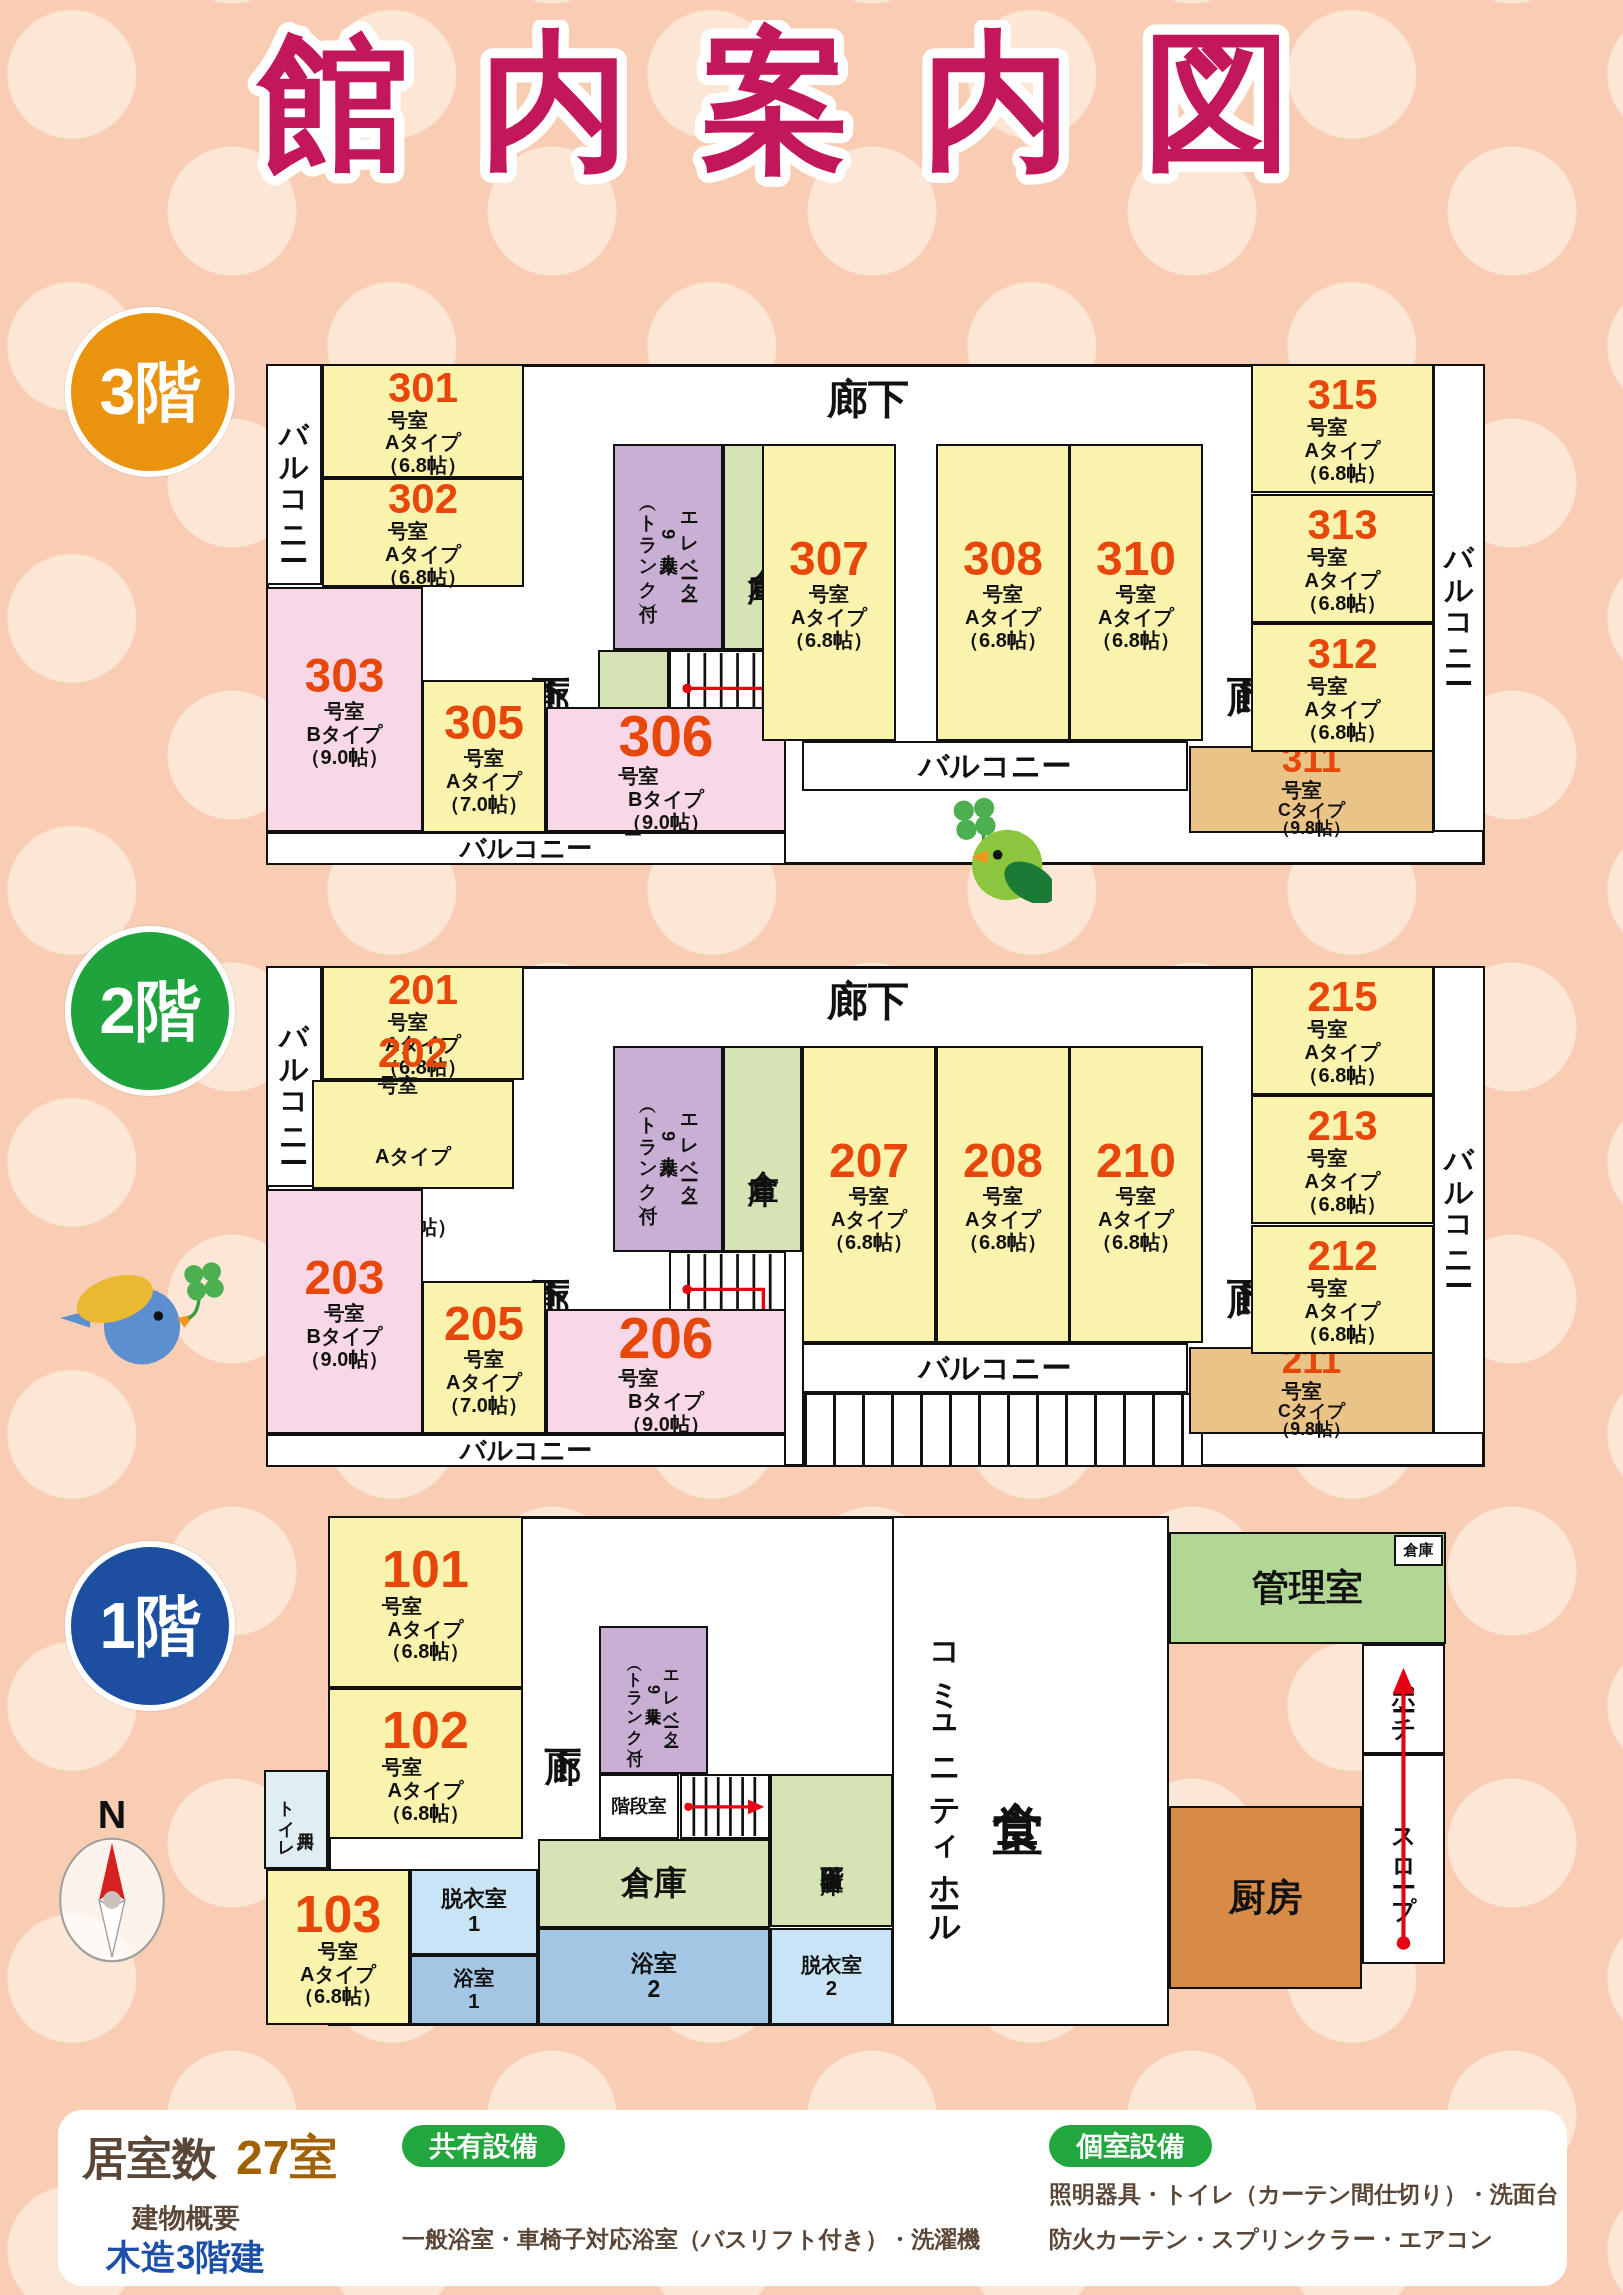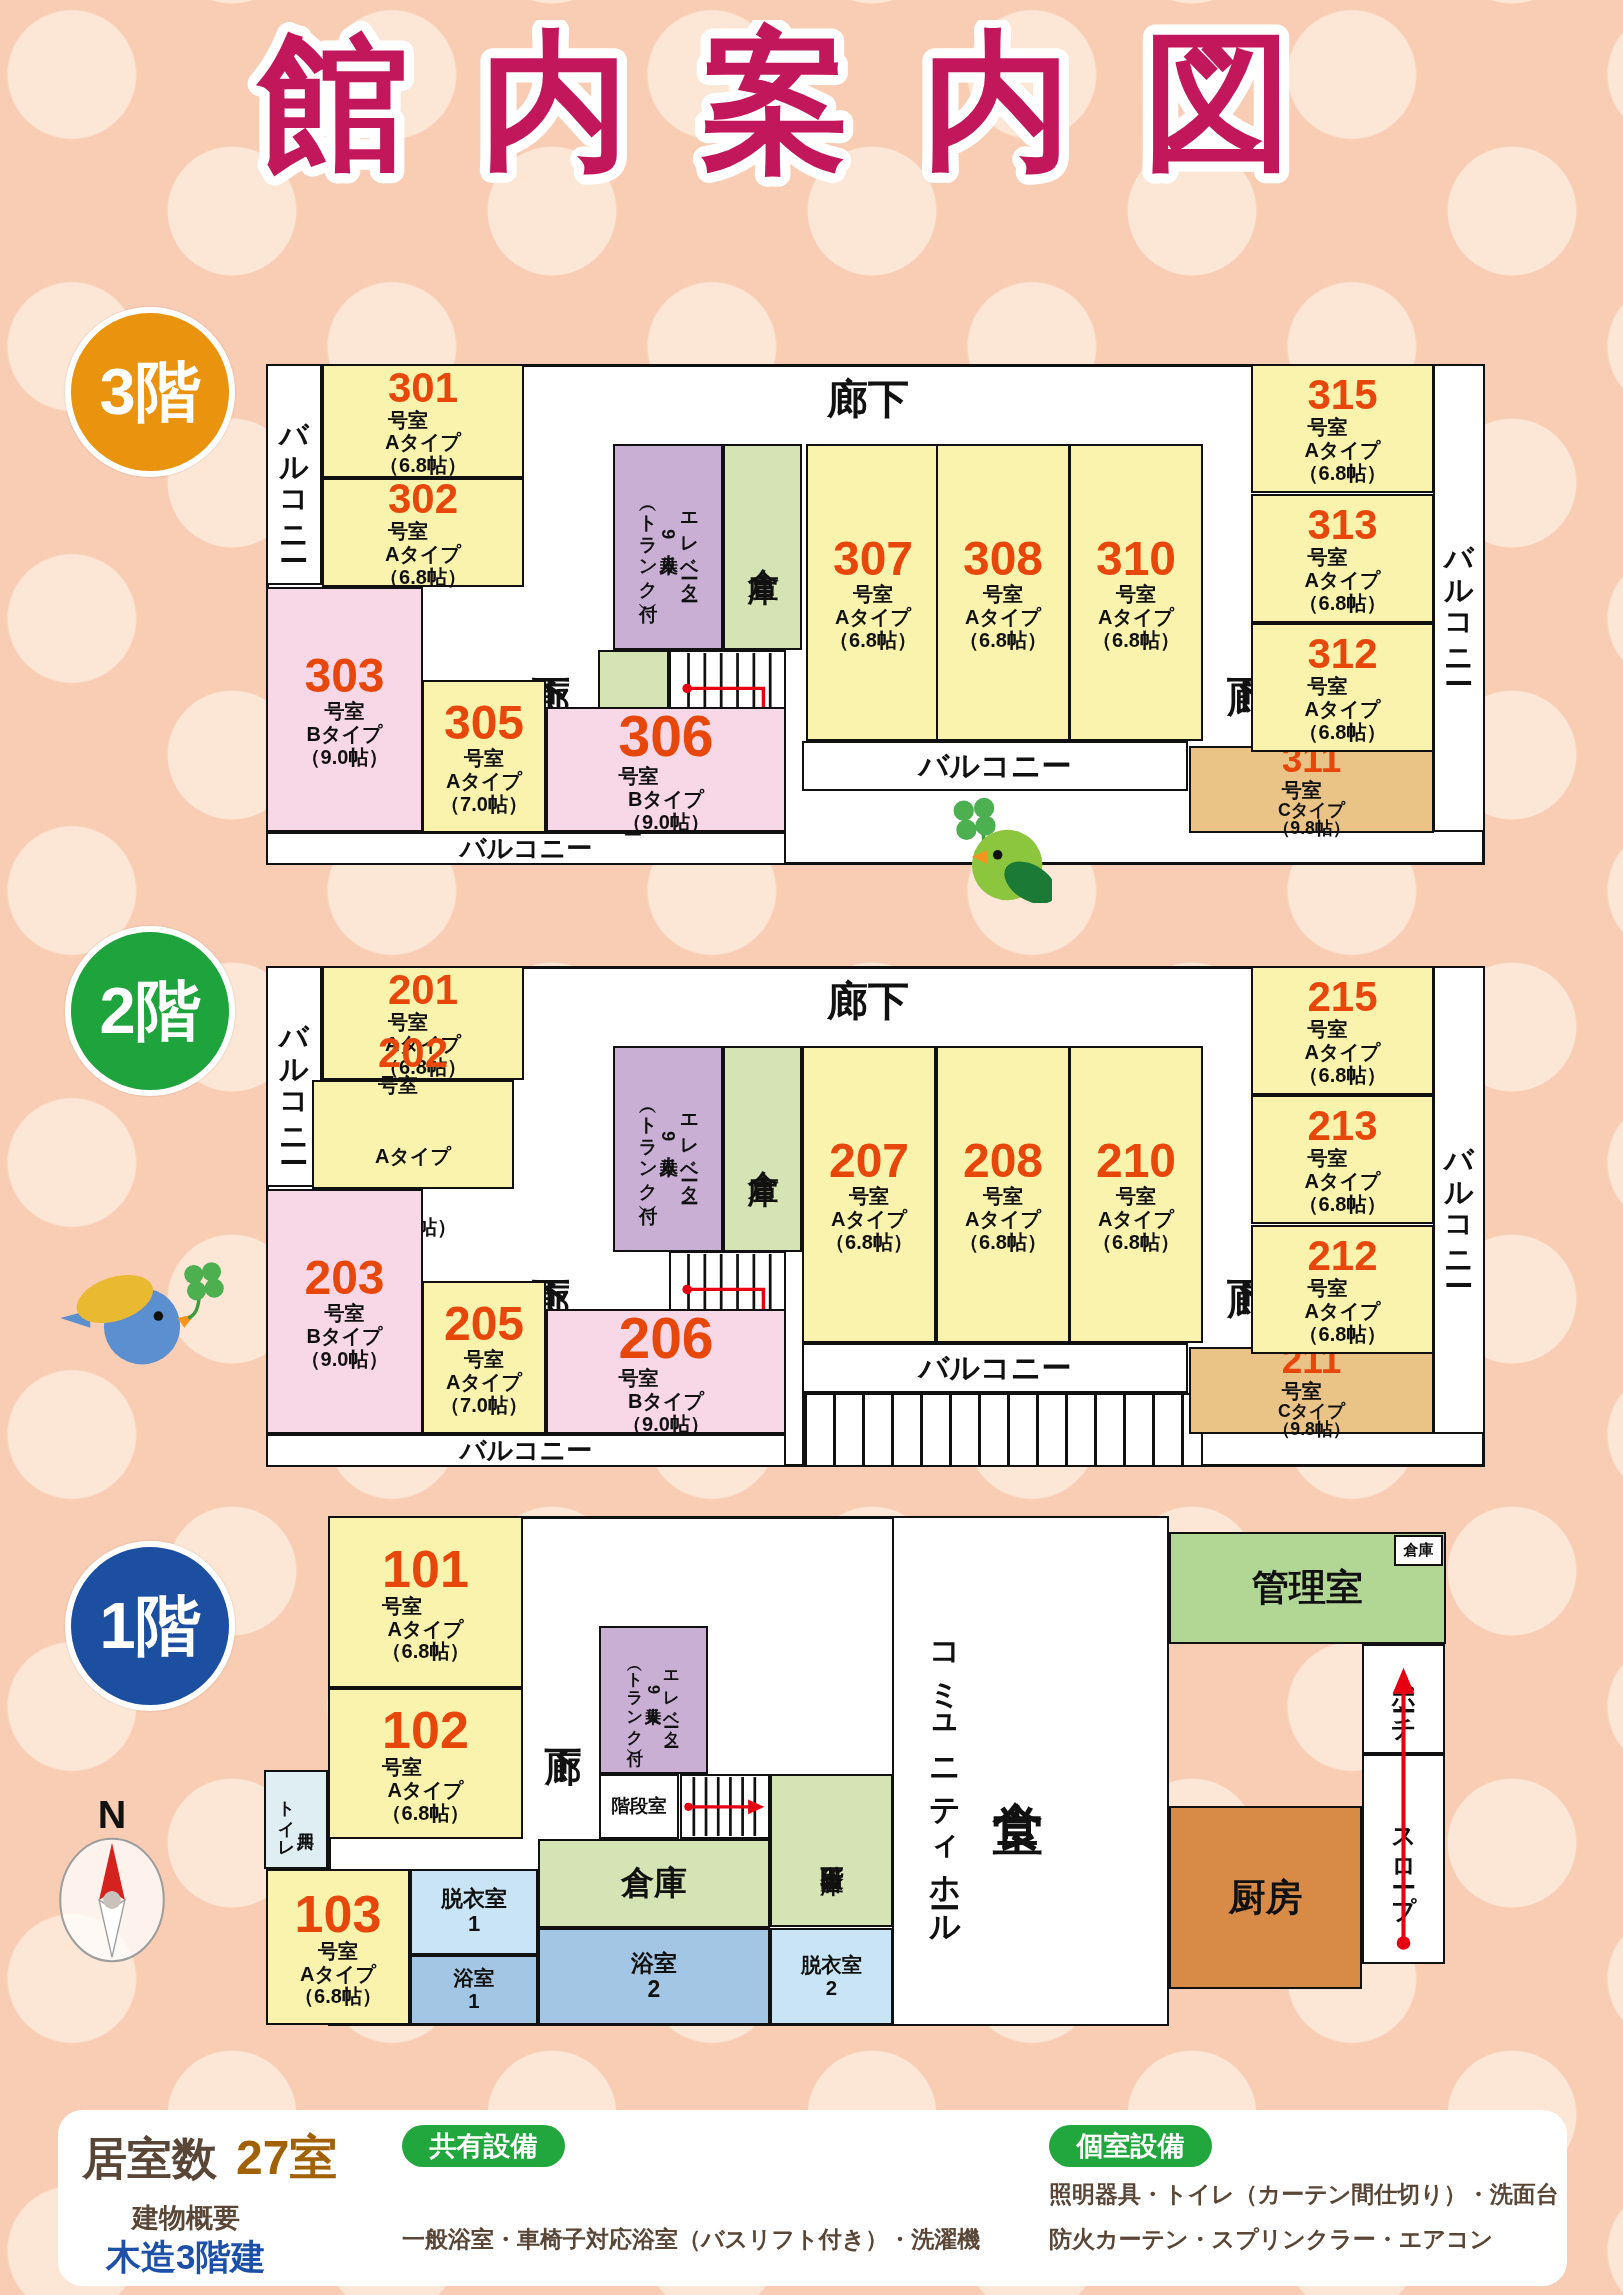--- a/index.html
+++ b/index.html
@@ -172,21 +172,21 @@
     <div class="line">（7.0帖）</div>
   </div>
   <div class="room pink n84" style="left:546px;top:707px;width:240px;height:125px;">
     <div class="num-row">
         <span class="num">306</span>
         <span class="suffix">号室</span>
       </div>
     <div class="line">Bタイプ</div>
     <div class="line">（9.0帖）</div>
   </div>
-  <div class="room n70" style="left:806px;top:444px;width:134px;height:297px;">
+  <div class="room n70" style="left:762px;top:444px;width:134px;height:297px;">
     <div class="num-row">
         <span class="num">307</span>
       </div>
     <div class="suffix">号室</div>
     <div class="line">Aタイプ</div>
     <div class="line">（6.8帖）</div>
   </div>
   <div class="room n70" style="left:936px;top:444px;width:134px;height:297px;">
     <div class="num-row">
         <span class="num">308</span>

